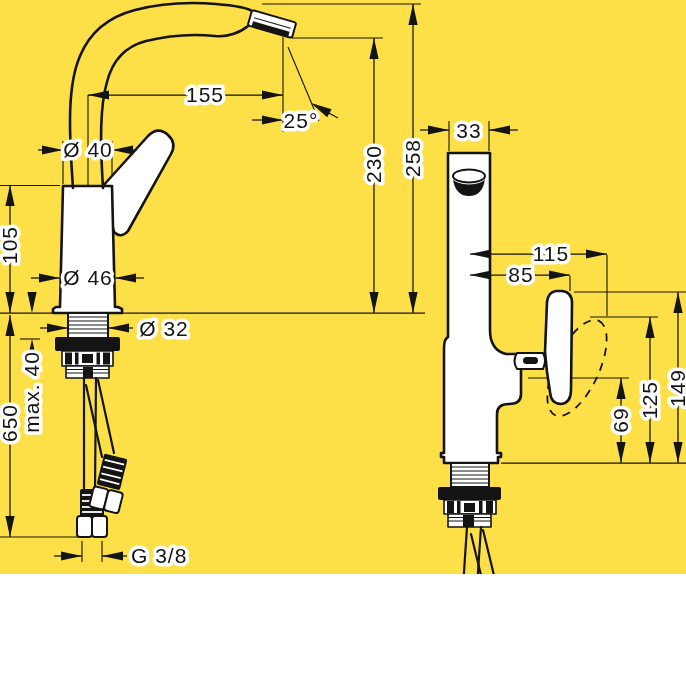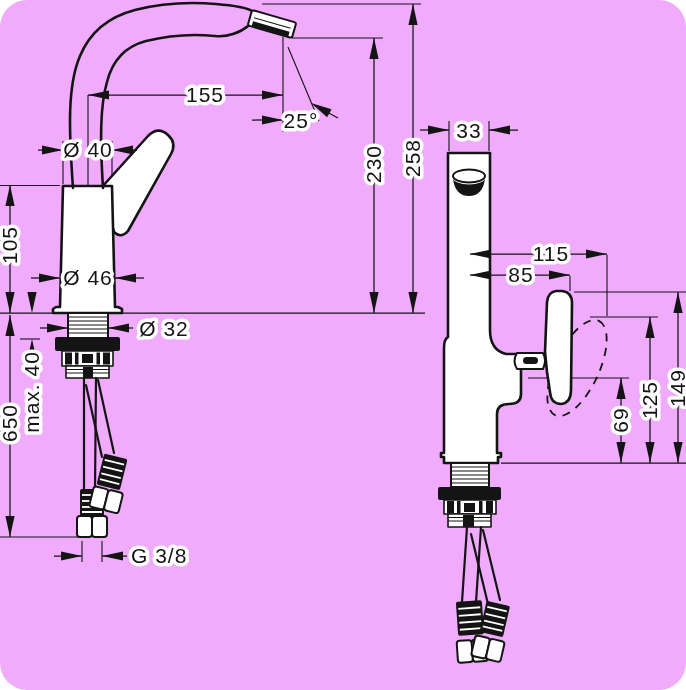--- a/index.html
+++ b/index.html
@@ -1,16 +1,16 @@
 <!DOCTYPE html>
 <html><head>
 <meta charset="utf-8">
 <style>
   html,body{margin:0;padding:0;background:#fff;}
-  .stage{width:686px;height:690px;position:relative;background:#f0abfc;overflow:hidden;border-radius:27px;}
+  .stage{width:686px;height:574px;position:relative;background:#fde047;overflow:hidden;}
   svg{display:block;}
   svg text{
     font-family:"Liberation Sans","DejaVu Sans",sans-serif;
     font-size:21px; fill:#141414; letter-spacing:1px;
     text-anchor:middle;
     paint-order:stroke; stroke:#ffffff; stroke-width:7px; stroke-linejoin:round;
   }
   svg text.start{text-anchor:start;}
   .outl{fill:none;stroke:#141414;stroke-width:2.6;stroke-linejoin:round;stroke-linecap:round;}
   .outlf{fill:#ffffff;stroke:#141414;stroke-width:2.6;stroke-linejoin:round;stroke-linecap:round;}

